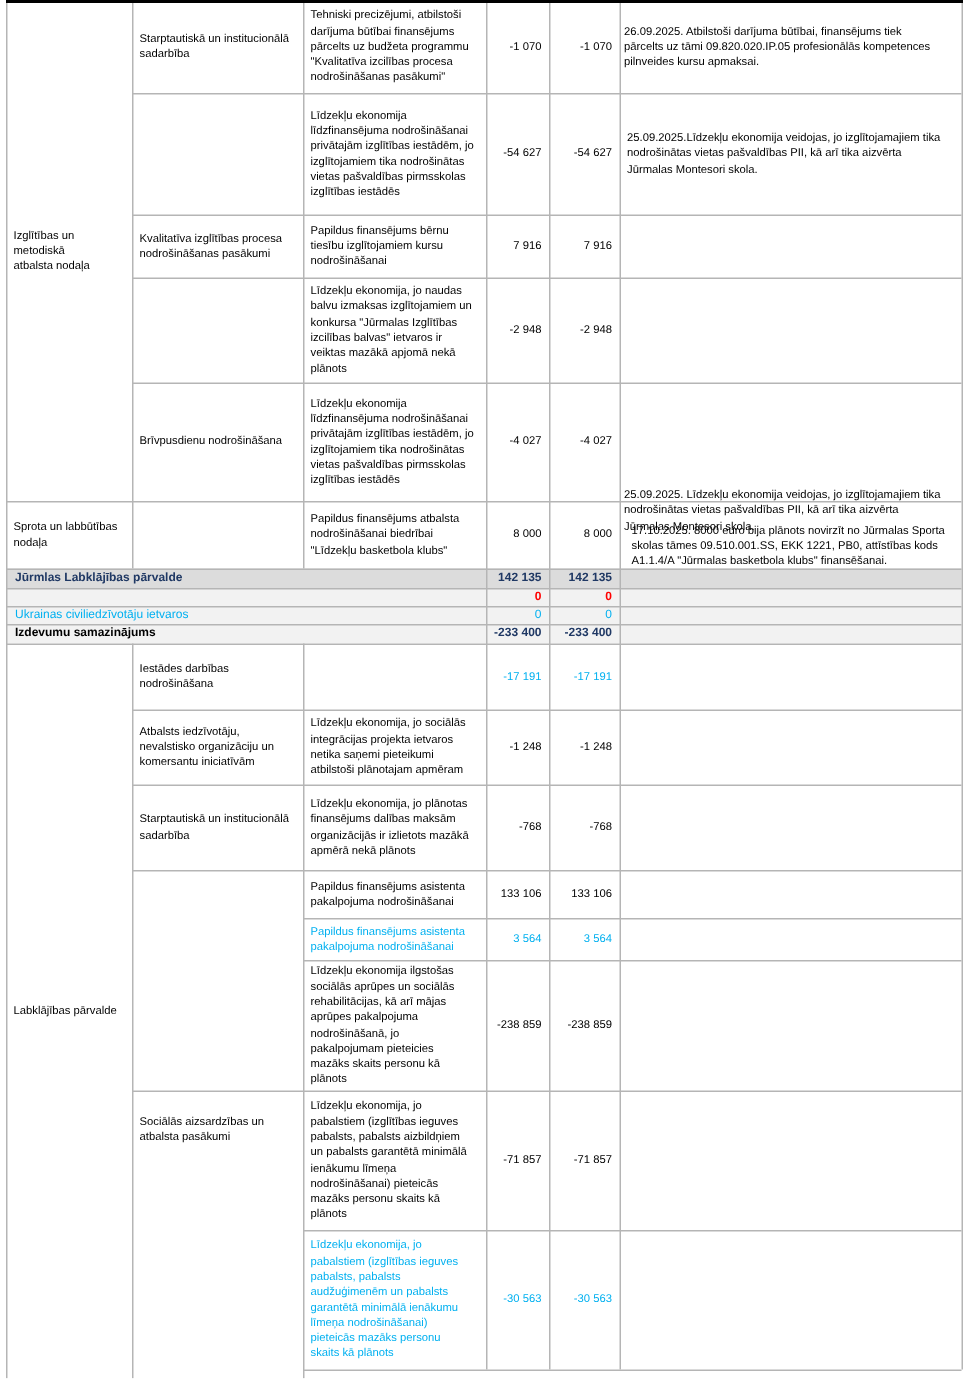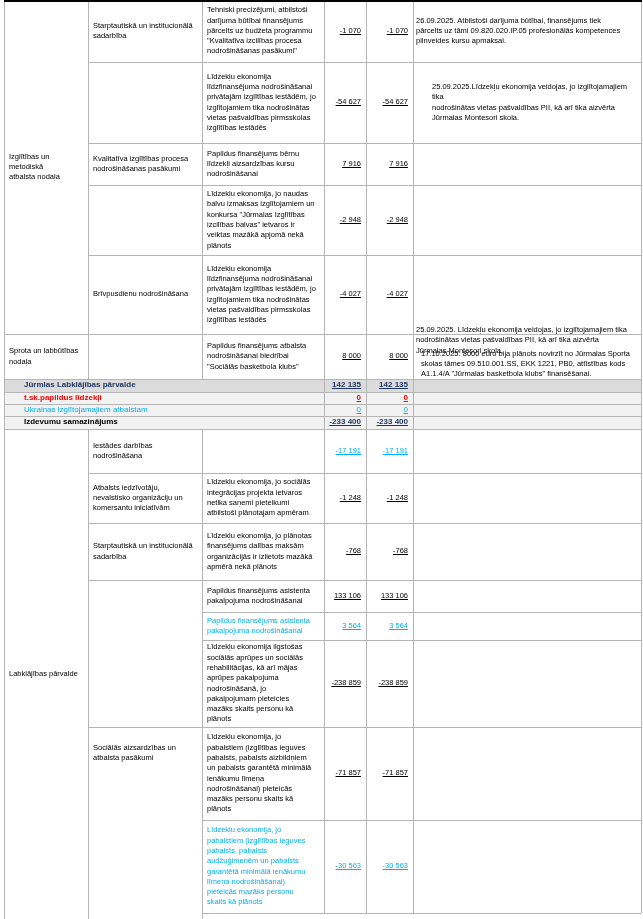--- a/index.html
+++ b/index.html
@@ -5,27 +5,27 @@
   html,body{margin:0;padding:0;background:#ffffff;}
   .stage{
     position:relative;width:643px;height:919px;background:#ffffff;overflow:hidden;
     font-family:"Liberation Sans","DejaVu Sans",sans-serif;color:#000;
   }
   .cell{
     position:absolute;display:flex;align-items:center;box-sizing:border-box;
     font-size:7.5px;line-height:10.3px;white-space:pre-line;
     padding-left:5px;padding-right:3px;overflow:hidden;
   }
-  .num{justify-content:flex-end;text-align:center;padding-right:5px;white-space:nowrap;text-decoration:underline;}
+  .num{justify-content:flex-end;text-align:center;padding-right:5px;white-space:nowrap;}
   .top{align-items:flex-start;padding-top:16px;}
   .blue{color:#00B0F0;}
   .navy{color:#1F3864;font-weight:bold;}
   .red{color:#FF0000;font-weight:bold;}
   .boldblack{color:#000;font-weight:bold;}
-  .sumlabel{font-size:8px;padding-left:20px;white-space:nowrap;}
+  .sumlabel{font-size:8px;padding-left:6px;white-space:nowrap;}
   .sumnum{font-size:8px;}
   .bg{position:absolute;}
   .vl,.hl{position:absolute;background:#B5B5B5;}
   .vl{width:1px;}
   .hl{height:1px;}
   .hl-black{position:absolute;background:#000;height:2px;}
 </style>
 </head>
 <body>
 
@@ -69,26 +69,26 @@
 pilnveides kursu apmaksai.</div>
 
   <div class="cell" style="left:202px;top:62px;width:122px;height:81px;">Līdzekļu ekonomija
 līdzfinansējuma nodrošināšanai
 privātajām izglītības iestādēm, jo
 izglītojamiem tika nodrošinātas
 vietas pašvaldības pirmsskolas
 izglītības iestādēs</div>
   <div class="cell num" style="left:324px;top:62px;width:42px;height:81px;">-54 627</div>
   <div class="cell num" style="left:366px;top:62px;width:47px;height:81px;">-54 627</div>
-  <div class="cell" style="left:413px;top:62px;width:228px;height:81px;padding-left:19px;">25.09.2025.Līdzekļu ekonomija veidojas, jo izglītojamajiem tika
+  <div class="cell" style="left:413px;top:62px;width:228px;height:81px;padding-left:5px;">25.09.2025.Līdzekļu ekonomija veidojas, jo izglītojamajiem tika
 nodrošinātas vietas pašvaldības PII, kā arī tika aizvērta
 Jūrmalas Montesori skola.</div>
 
   <div class="cell" style="left:202px;top:143px;width:122px;height:42px;">Papildus finansējums bērnu
-līdzekļi aizsardzības kursu
+tiesību izglītojamiem kursu
 nodrošināšanai</div>
   <div class="cell num" style="left:324px;top:143px;width:42px;height:42px;">7 916</div>
   <div class="cell num" style="left:366px;top:143px;width:47px;height:42px;">7 916</div>
 
   <div class="cell" style="left:202px;top:185px;width:122px;height:70px;">Līdzekļu ekonomija, jo naudas
 balvu izmaksas izglītojamiem un
 konkursa "Jūrmalas Izglītības
 izcilības balvas" ietvaros ir
 veiktas mazākā apjomā nekā
 plānots</div>
@@ -102,36 +102,35 @@
 vietas pašvaldības pirmsskolas
 izglītības iestādēs</div>
   <div class="cell num" style="left:324px;top:255px;width:42px;height:79px;">-4 027</div>
   <div class="cell num" style="left:366px;top:255px;width:47px;height:79px;">-4 027</div>
   <div class="cell" style="left:413px;top:255px;width:228px;height:79px;padding-left:3px;margin-top:46px;">25.09.2025. Līdzekļu ekonomija veidojas, jo izglītojamajiem tika
 nodrošinātas vietas pašvaldības PII, kā arī tika aizvērta
 Jūrmalas Montesori skola.</div>
 
   <div class="cell" style="left:202px;top:334px;width:122px;height:45px;">Papildus finansējums atbalsta
 nodrošināšanai biedrībai
-"Sociālās basketbola klubs"</div>
+"Līdzekļu basketbola klubs"</div>
   <div class="cell num" style="left:324px;top:334px;width:42px;height:45px;">8 000</div>
   <div class="cell num" style="left:366px;top:334px;width:47px;height:45px;">8 000</div>
   <div class="cell" style="left:413px;top:334px;width:228px;height:60px;padding-left:8px;">17.10.2025. 8000 euro bija plānots novirzīt no Jūrmalas Sporta
 skolas tāmes 09.510.001.SS, EKK 1221, PB0, attīstības kods
 A1.1.4/A "Jūrmalas  basketbola klubs" finansēšanai.</div>
 
   <div class="cell sumlabel navy" style="left:4px;top:379px;width:320px;height:13px;">Jūrmlas Labklājības pārvalde</div>
   <div class="cell num sumnum navy" style="left:324px;top:379px;width:42px;height:13px;">142 135</div>
   <div class="cell num sumnum navy" style="left:366px;top:379px;width:47px;height:13px;">142 135</div>
 
-  <div class="cell sumlabel red" style="left:4px;top:392px;width:320px;height:12px;">t.sk.papildus līdzekļi</div>
   <div class="cell num sumnum red" style="left:324px;top:392px;width:42px;height:12px;">0</div>
   <div class="cell num sumnum red" style="left:366px;top:392px;width:47px;height:12px;">0</div>
 
-  <div class="cell sumlabel blue" style="left:4px;top:404px;width:320px;height:12px;">Ukrainas izglītojamajiem atbalstam</div>
+  <div class="cell sumlabel blue" style="left:4px;top:404px;width:320px;height:12px;">Ukrainas civiliedzīvotāju ietvaros</div>
   <div class="cell num sumnum blue" style="left:324px;top:404px;width:42px;height:12px;">0</div>
   <div class="cell num sumnum blue" style="left:366px;top:404px;width:47px;height:12px;">0</div>
 
   <div class="cell sumlabel boldblack" style="left:4px;top:416px;width:320px;height:13px;">Izdevumu samazinājums</div>
   <div class="cell num sumnum navy" style="left:324px;top:416px;width:42px;height:13px;">-233 400</div>
   <div class="cell num sumnum navy" style="left:366px;top:416px;width:47px;height:13px;">-233 400</div>
 
   <div class="cell num blue" style="left:324px;top:429px;width:42px;height:44px;">-17 191</div>
   <div class="cell num blue" style="left:366px;top:429px;width:47px;height:44px;">-17 191</div>
 

